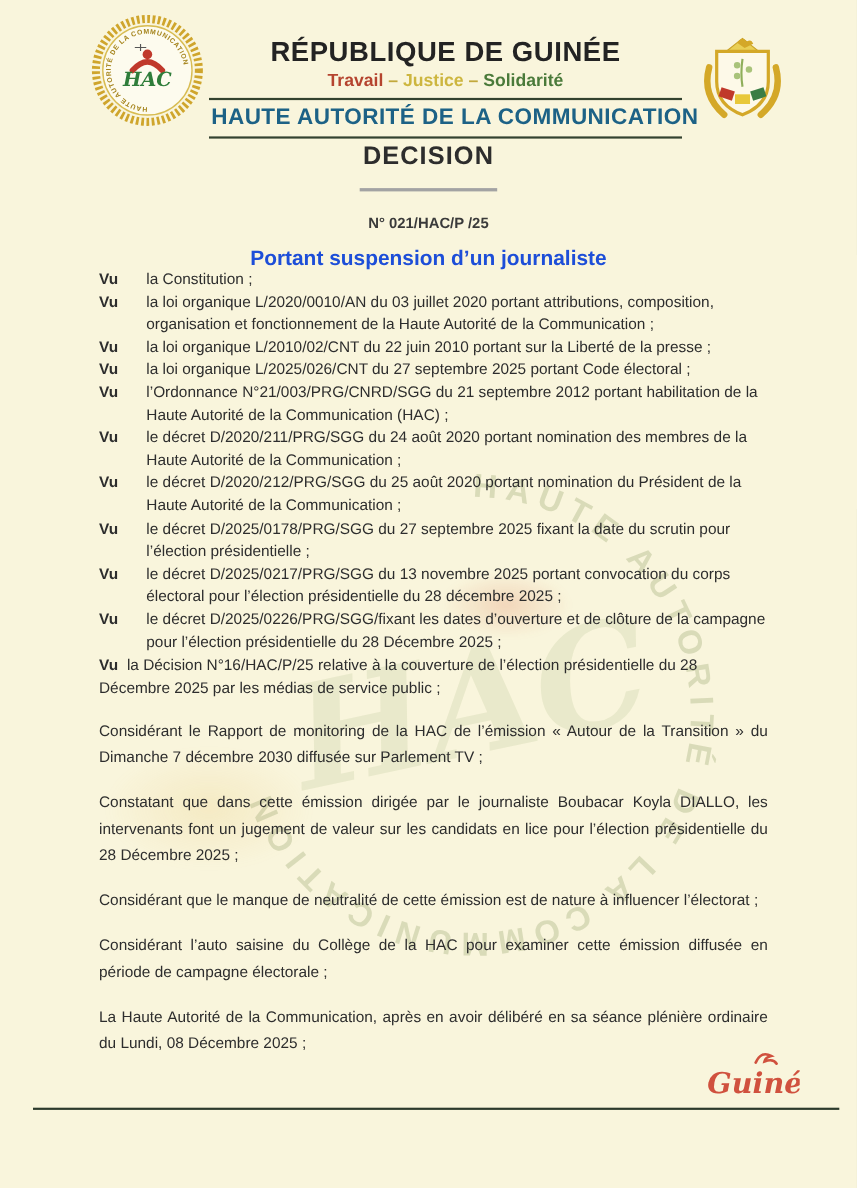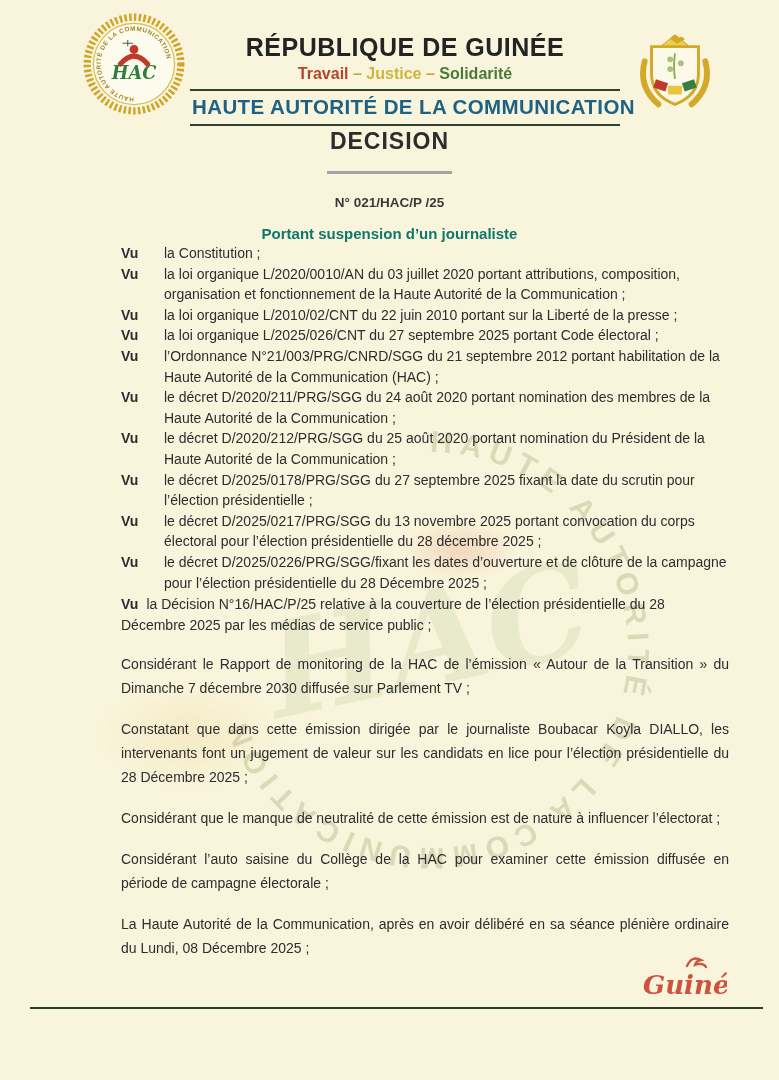--- a/index.html
+++ b/index.html
@@ -33,23 +33,23 @@
   .banner-text { font-size: 20.5px; font-weight: bold; color: #1d6286; letter-spacing: 0.4px; white-space: nowrap; }
   
   .title-block { position: absolute; top: 128px; left: 0; width: 100%; text-align: center; z-index: 2; }
   .decision-title {
     display: inline-block;
     font-size: 23px; font-weight: bold; letter-spacing: 1px;
     border-bottom: 3px solid #a3a3a3;
     padding: 0 3px 16px 3px;
   }
   .doc-number { margin-top: 21px; font-size: 13.5px; font-weight: bold; color: #3a3a3a; }
-  .doc-subject { margin-top: 15px; font-size: 15px; font-weight: bold; color: #0f766e; }
-  
-  .body-text { position: absolute; top: 243px; left: 121px; width: 608px; z-index: 2; }
+  .doc-subject { margin-top: 15px; font-size: 19px; font-weight: bold; color: #1d4ed8; }
+  
+  .body-text { position: absolute; top: 243px; left: 90px; width: 608px; z-index: 2; }
   .vu-row { display: grid; grid-template-columns: 43px 1fr; font-size: 14px; line-height: 20.6px; }
   .vu-label { font-weight: bold; }
   .vu-text { }
   .vu-final { margin-top: 1px; font-size: 14px; line-height: 20.6px; }
   .vu-final .vu-inline-label { font-weight: bold; margin-right: 8px; }
   .para { margin-top: 17px; font-size: 14px; line-height: 24px; text-align: justify; }
   
   .watermark { position: absolute; left: 0; top: 0; width: 100%; height: 100%; z-index: 1; pointer-events: none; }
   .wm-svg { position: absolute; left: 200px; top: 420px; }
   .wm-blob1 {

